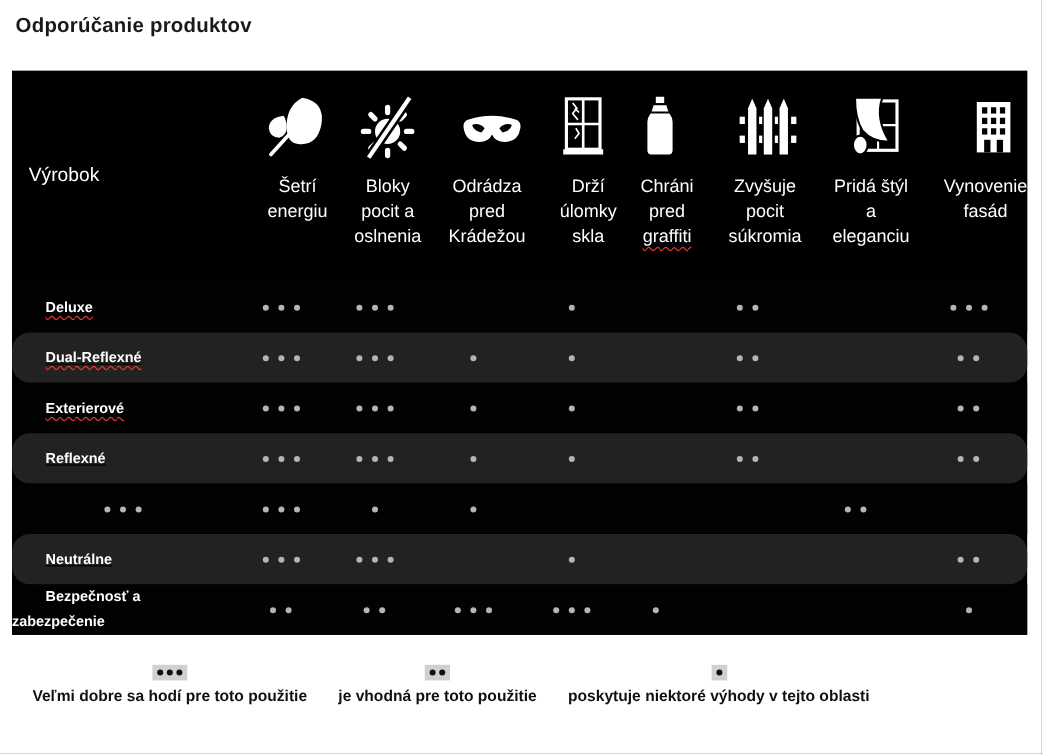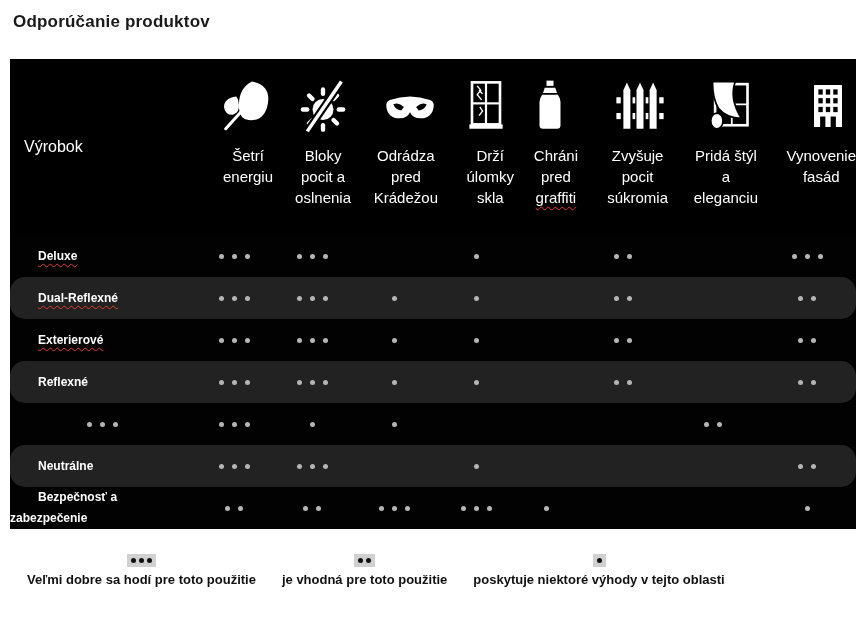--- a/index.html
+++ b/index.html
@@ -1,19 +1,19 @@
 <!DOCTYPE html>
 <html><head>
 <meta charset="utf-8">
 <style>
   * { margin:0; padding:0; box-sizing:border-box; }
   html,body { width:868px; height:628px; background:#ffffff; overflow:hidden;
               font-family:"Liberation Sans", sans-serif; }
   .page-title { font-size:17px; font-weight:700; color:#1a1a1a; margin:12px 0 0 13px; letter-spacing:0.2px; }
-  .matrix { width:846px; margin:27px 0 0 10px; background:#000; }
+  .matrix { width:846px; margin:27px 0 0 10px; background:#000;text-decoration:underline; }
   .grid-row { display:grid; grid-template-columns:185px 78px 78px 87px 76px 64px 90px 90px 98px; }
   .header-row { height:176px; background:#000; }
   .h-product { display:flex; align-items:center; padding-left:14px; color:#fff; font-size:16px; }
   .h-cell { display:flex; flex-direction:column; align-items:flex-end; padding-top:19px; }
   .h-icon { width:56px; height:56px; flex:0 0 56px; }
   .h-label { margin-top:11px; text-align:center; color:#fff; font-size:15px; line-height:21px; }
   .h-label span { display:block; }
   .t-row { min-height:42px; align-items:center; }
   .t-row.odd  { background:#020202; }
   .t-row.even { background:#222222;border-radius:15px; }

